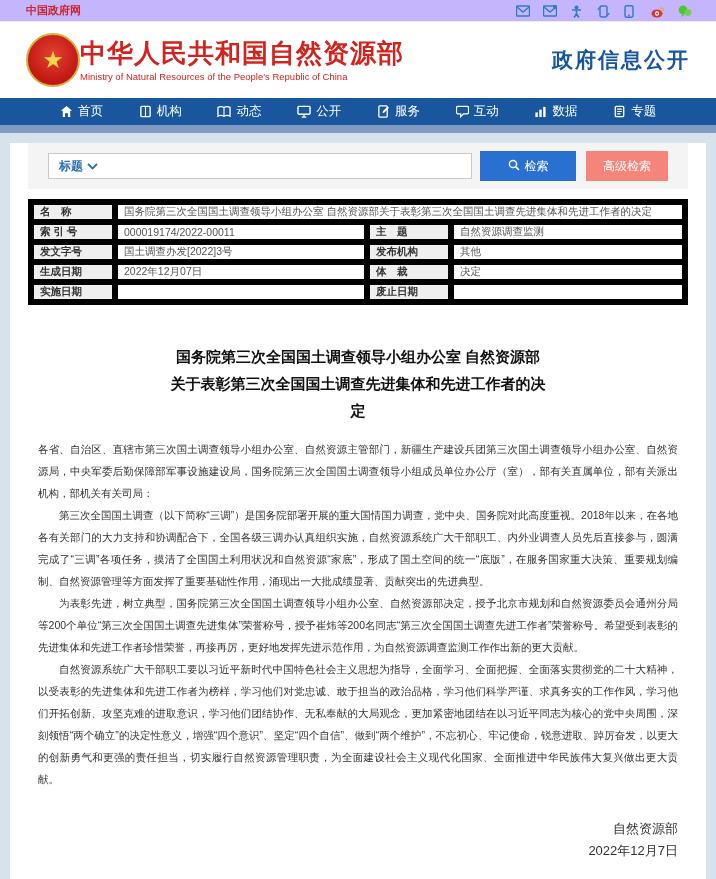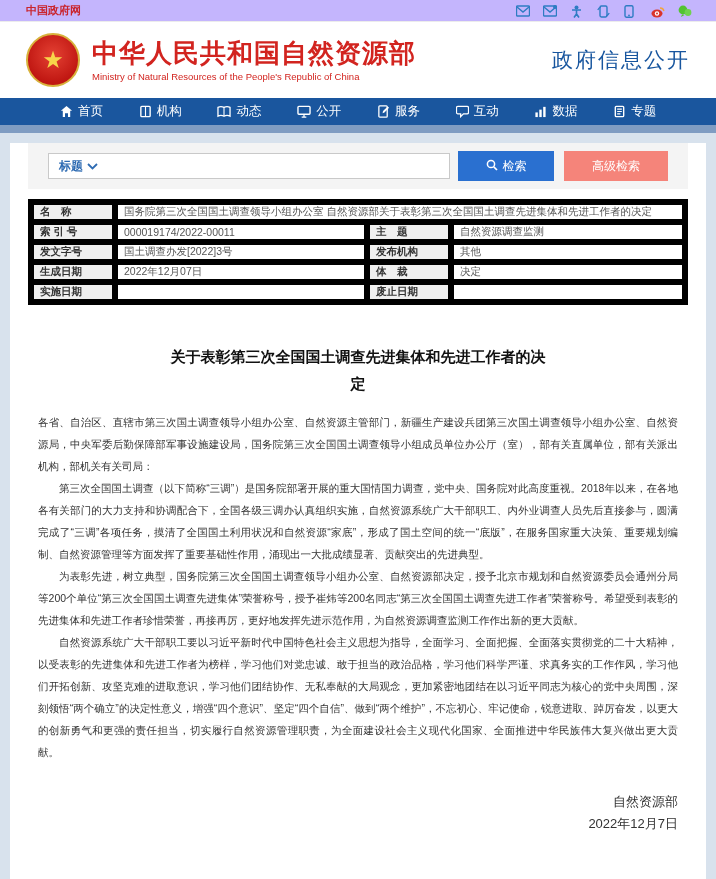--- a/index.html
+++ b/index.html
@@ -23,24 +23,24 @@
     height:76px; background:#ffffff;
     display:flex; align-items:center; padding:0 26px;
   }
   .emblem {
     width:54px; height:54px; border-radius:50%;
     background:radial-gradient(circle at 50% 40%, #e44133 0%, #c01712 70%);
     border:2px solid #d8b23c;
     display:flex; align-items:center; justify-content:center;
     color:#f7d64a; font-size:24px; flex:0 0 auto;
   }
-  .brand { margin-left:12px; }
+  .brand { }
   .brand-cn { color:#d2241f; font-size:26px; font-weight:bold; letter-spacing:1px; line-height:28px; }
   .brand-en { color:#d2241f; font-size:9.5px; margin-top:4px; }
-  .gov-info { margin-left:auto; color:#17559e; font-size:21px; font-weight:normal; letter-spacing:2px; }
+  .gov-info { margin-left:auto; color:#17559e; font-size:21px; font-weight:bold; letter-spacing:2px; }
   
   .nav {
     height:27px; background:#1a569e;
     display:flex; align-items:center; justify-content:space-around; padding:0 42px;
   }
   .nav-item { display:flex; align-items:center; gap:5px; color:#ffffff; font-size:12.5px; cursor:pointer; white-space:nowrap; }
   .nav-item svg { display:block; }
   .nav-strip { height:8px; background:#7f9cc2; }
   
   .content { margin:0 10px; background:#ffffff; min-height:738px; padding-bottom:24px; }
@@ -50,21 +50,21 @@
   .search-box {
     flex:1; height:26px; background:#fff; border:1px solid #c9c9c9;
     display:flex; align-items:center; padding:0 10px;
   }
   .search-cat { color:#2f6cb3; font-size:12px; font-weight:bold; display:flex; align-items:center; gap:4px; cursor:pointer; }
   .search-input { border:none; outline:none; flex:1; height:24px; font-size:12px; margin-left:8px; background:transparent; }
   .btn-search {
     width:96px; height:30px; margin-left:8px; background:#2a70d0; color:#fff; border:none;
     font-size:12px; display:flex; align-items:center; justify-content:center; gap:5px; cursor:pointer;
   }
-  .btn-adv { width:104px; height:30px; margin-left:10px; background:#f5847a; color:#fff; border:none; font-size:12px; cursor:pointer; }
+  .btn-adv { width:82px; height:30px; margin-left:10px; background:#f5847a; color:#fff; border:none; font-size:12px; cursor:pointer; }
   
   .meta-table { margin:10px 18px 0; border-collapse:collapse; width:680px; max-width:calc(100% - 36px); table-layout:fixed; }
   .meta-table td { border:6px solid #000000; height:19px; font-size:10.5px; padding:0 6px; overflow:hidden; white-space:nowrap; }
   td.mlabel { background:#efefef; font-weight:bold; color:#333; }
   td.mvalue { color:#555; }
   col.c-lab1 { width:84px; } col.c-val1 { width:252px; } col.c-lab2 { width:84px; }
   
   .doc-title { width:382px; margin:38px auto 0; text-align:center; font-size:15px; font-weight:bold; color:#111; line-height:27px; }
   .doc-body { margin:14px 28px 9px; font-size:10.5px; color:#333; line-height:22px; text-align:justify; }
   .para { margin:0; }
@@ -267,20 +267,21 @@
     <tr>
       <td class="mlabel">实施日期</td>
       <td class="mvalue"></td>
       <td class="mlabel">废止日期</td>
       <td class="mvalue"></td>
     </tr>
   </tbody>
     </table>
 
   <div class="doc-title">
+    <div>国务院第三次全国国土调查领导小组办公室 自然资源部</div>
     <div>关于表彰第三次全国国土调查先进集体和先进工作者的决定</div>
   </div>
 
   <div class="doc-body">
     <p class="para">各省、自治区、直辖市第三次国土调查领导小组办公室、自然资源主管部门，新疆生产建设兵团第三次国土调查领导小组办公室、自然资源局，中央军委后勤保障部军事设施建设局，国务院第三次全国国土调查领导小组成员单位办公厅（室），部有关直属单位，部有关派出机构，部机关有关司局：</p>
     <p class="para indent">第三次全国国土调查（以下简称“三调”）是国务院部署开展的重大国情国力调查，党中央、国务院对此高度重视。2018年以来，在各地各有关部门的大力支持和协调配合下，全国各级三调办认真组织实施，自然资源系统广大干部职工、内外业调查人员先后直接参与，圆满完成了“三调”各项任务，摸清了全国国土利用状况和自然资源“家底”，形成了国土空间的统一“底版”，在服务国家重大决策、重要规划编制、自然资源管理等方面发挥了重要基础性作用，涌现出一大批成绩显著、贡献突出的先进典型。</p>
     <p class="para indent">为表彰先进，树立典型，国务院第三次全国国土调查领导小组办公室、自然资源部决定，授予北京市规划和自然资源委员会通州分局等200个单位“第三次全国国土调查先进集体”荣誉称号，授予崔炜等200名同志“第三次全国国土调查先进工作者”荣誉称号。希望受到表彰的先进集体和先进工作者珍惜荣誉，再接再厉，更好地发挥先进示范作用，为自然资源调查监测工作作出新的更大贡献。</p>
     <p class="para indent">自然资源系统广大干部职工要以习近平新时代中国特色社会主义思想为指导，全面学习、全面把握、全面落实贯彻党的二十大精神，以受表彰的先进集体和先进工作者为榜样，学习他们对党忠诚、敢于担当的政治品格，学习他们科学严谨、求真务实的工作作风，学习他们开拓创新、攻坚克难的进取意识，学习他们团结协作、无私奉献的大局观念，更加紧密地团结在以习近平同志为核心的党中央周围，深刻领悟“两个确立”的决定性意义，增强“四个意识”、坚定“四个自信”、做到“两个维护”，不忘初心、牢记使命，锐意进取、踔厉奋发，以更大的创新勇气和更强的责任担当，切实履行自然资源管理职责，为全面建设社会主义现代化国家、全面推进中华民族伟大复兴做出更大贡献。</p>
   </div>
 

